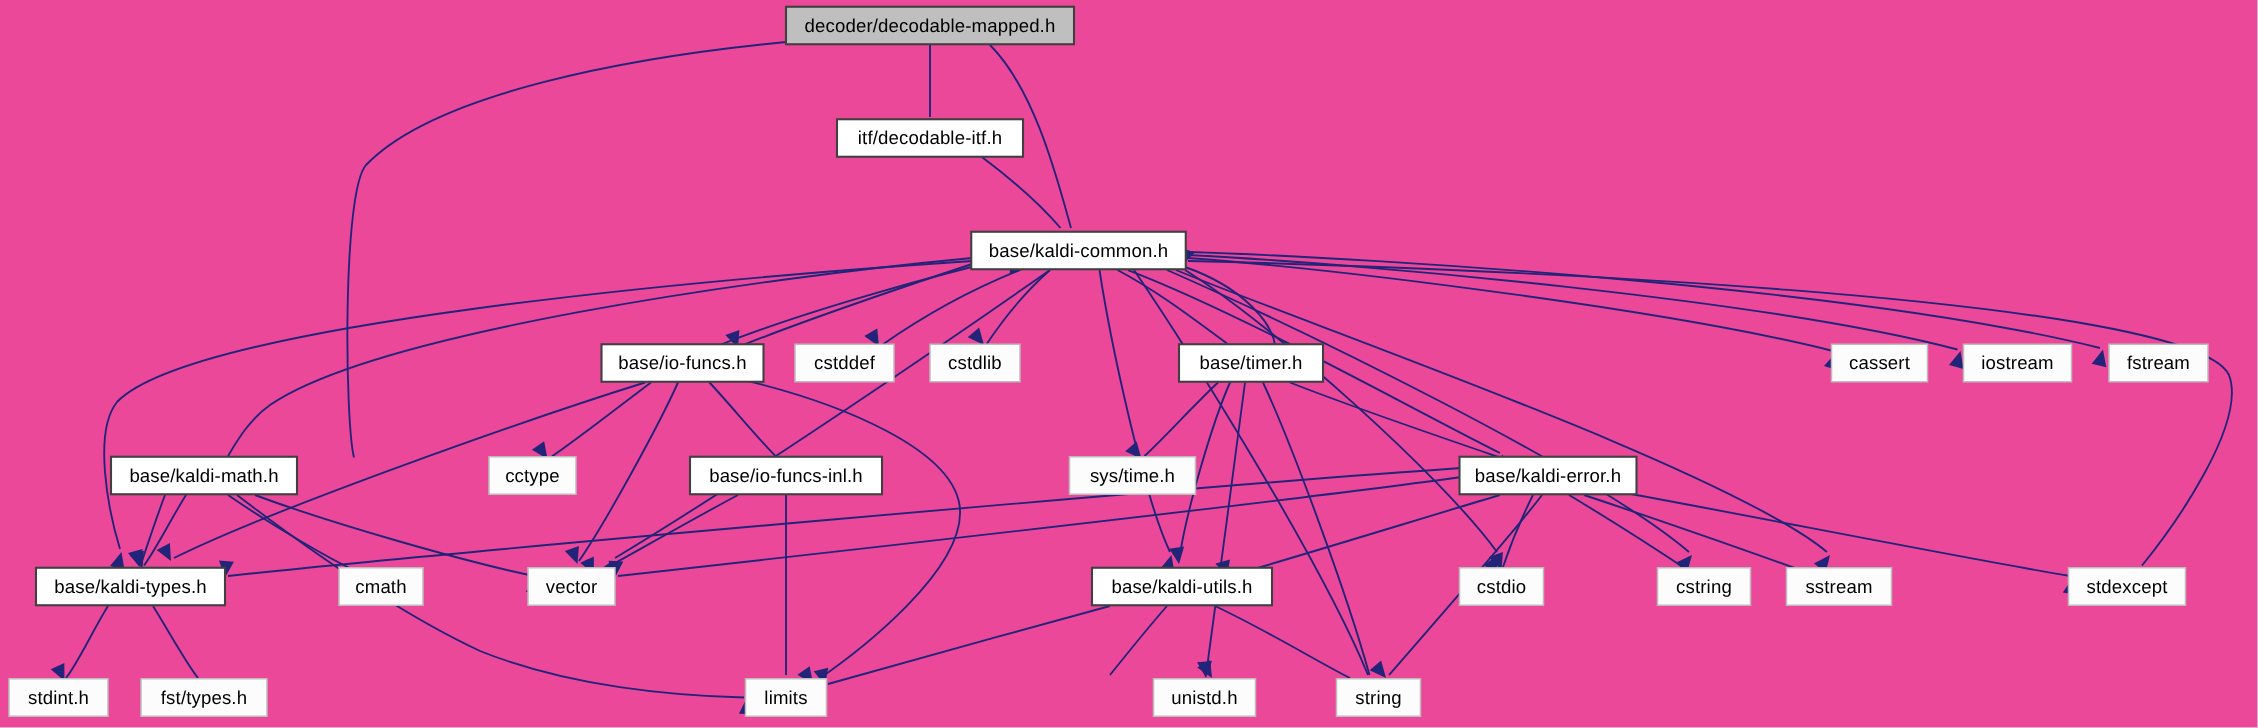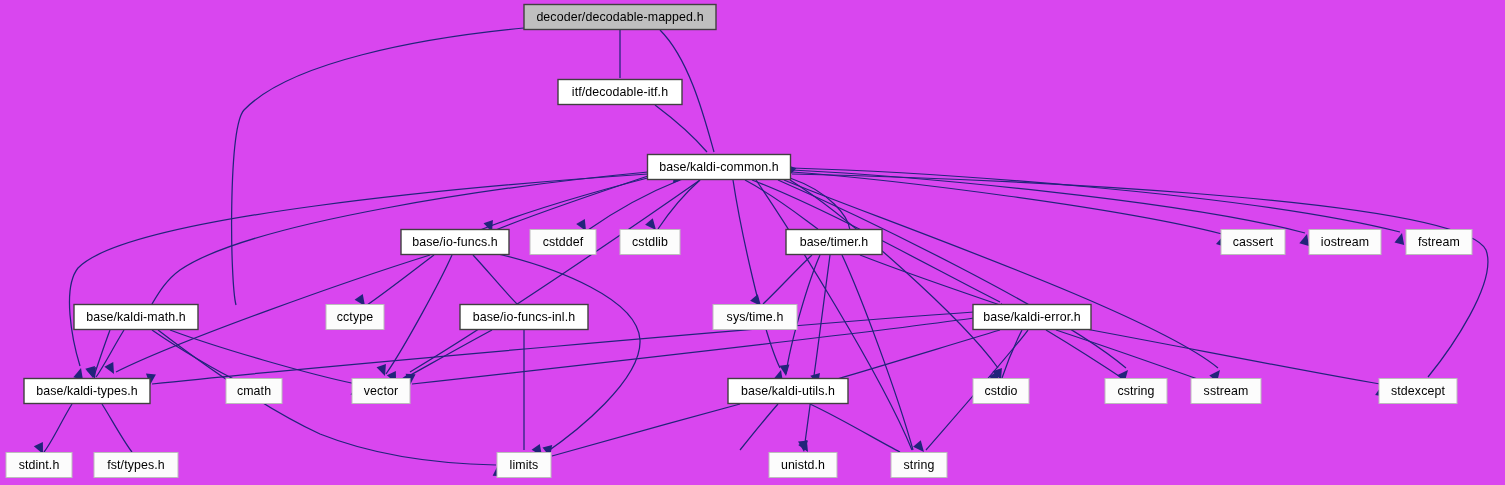--- a/index.html
+++ b/index.html
@@ -4,21 +4,21 @@
 <style>
   html, body {
     margin: 0;
     padding: 0;
     background: #ffffff;
   }
   #graph-root {
     position: relative;
     width: 1505px;
     height: 485px;
-    background: #d946ef;
+    background: #ec4899;
     font-family: "Liberation Sans", sans-serif;
     overflow: hidden;
   }
   svg#dep-graph {
     display: block;
     width: 1505px;
     height: 485px;
   }
   .node-box {
     stroke-width: 1;

